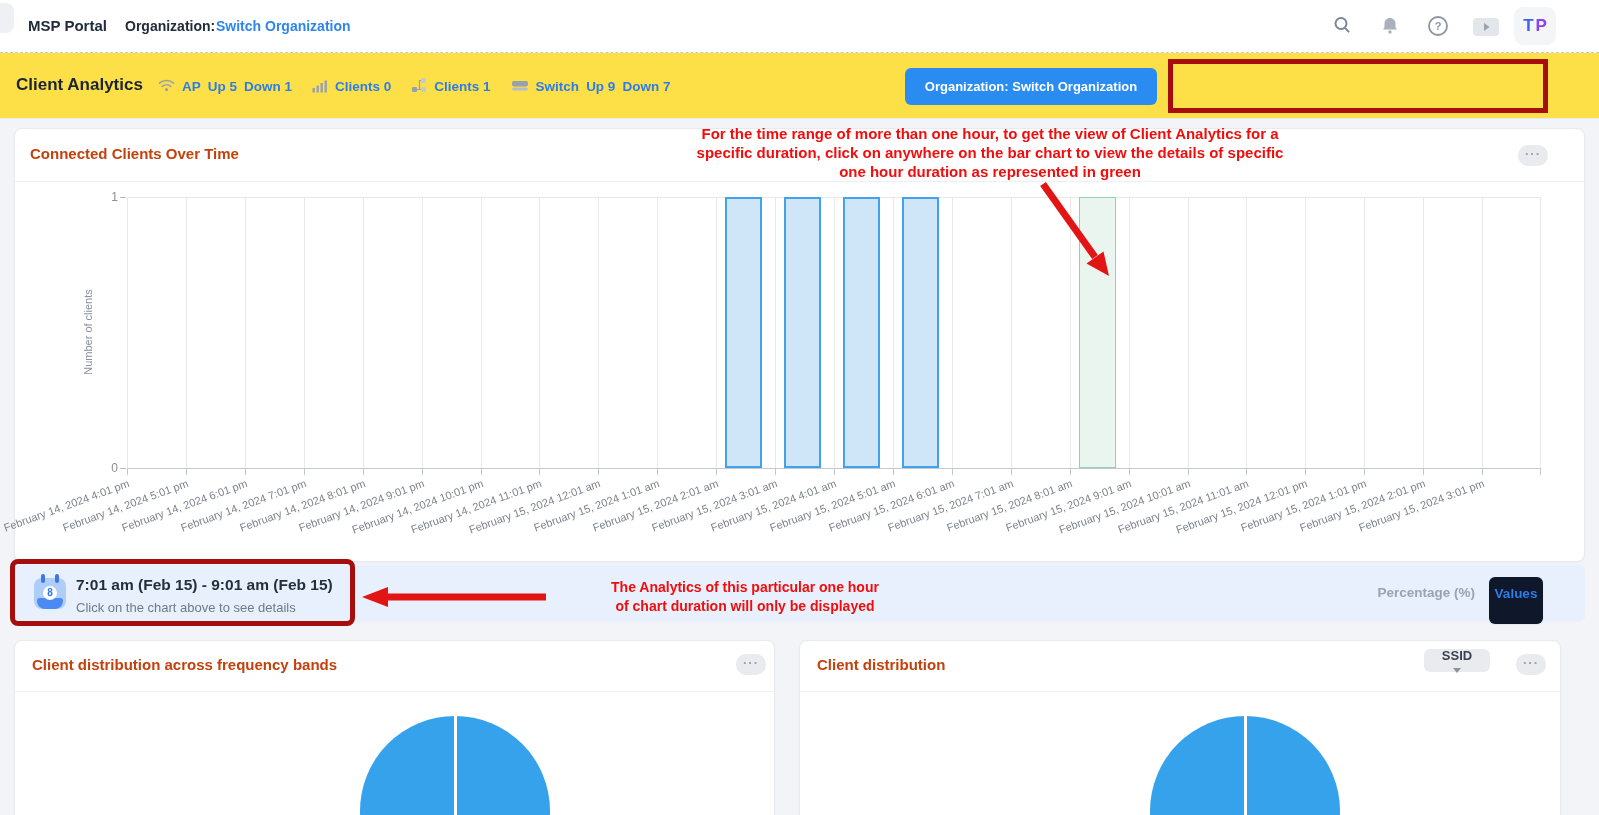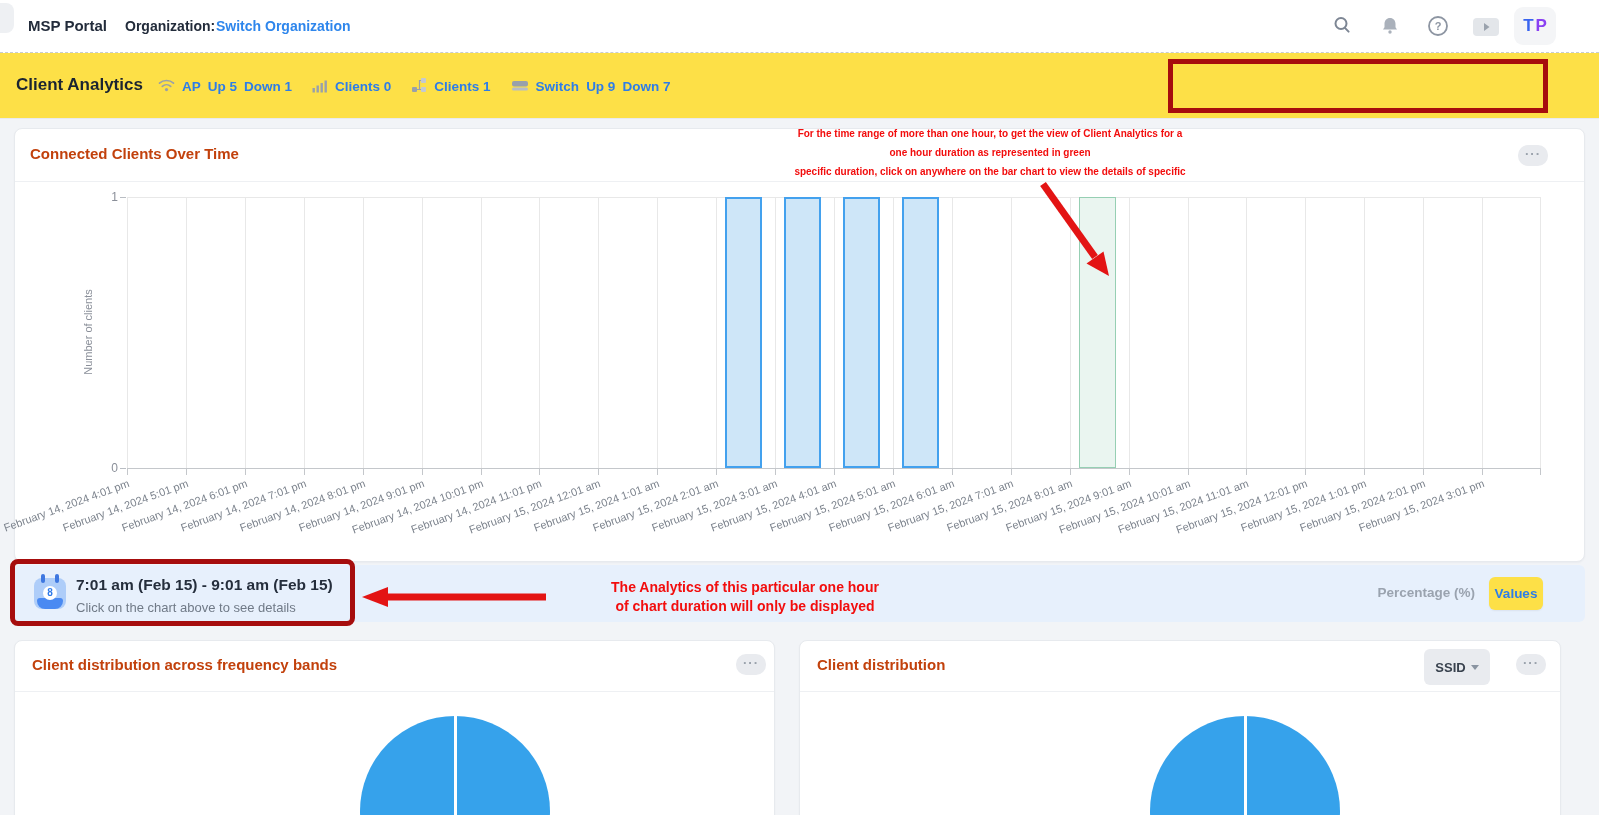--- a/index.html
+++ b/index.html
@@ -66,27 +66,27 @@
   .cal-body{position:absolute;top:4px;width:32px;height:31px;background:#aecdf9;border-radius:8px;}
   .cal-tab{position:absolute;top:0;width:4px;height:9px;background:#3e77e0;border-radius:2px;}
   .cal-bottom{position:absolute;top:24px;left:3px;width:26px;height:11px;background:#4a8af2;
               border-radius:4px 4px 11px 11px;}
   .cal-circle{position:absolute;left:9px;top:12px;width:14px;height:14px;background:#fff;border-radius:50%;
               font-size:10px;font-weight:700;color:#2f7ae8;text-align:center;line-height:14px;}
   .sel-range{position:absolute;left:76px;top:576px;font-size:15.5px;font-weight:700;color:#252e3c;}
   .sel-hint{position:absolute;left:76px;top:600px;font-size:13px;color:#707a87;}
   .pct-label{position:absolute;left:1330px;top:585px;width:145px;text-align:right;font-size:13.5px;
              font-weight:700;color:#9aa3af;cursor:pointer;}
-  .values-pill{position:absolute;left:1489px;top:577px;width:54px;height:33px;background:#fde047;border-radius:6px;
+  .values-pill{position:absolute;left:1489px;top:577px;width:54px;height:47px;background:#0f172a;border-radius:6px;
                font-size:13.5px;font-weight:700;color:#2d7de9;text-align:center;line-height:33px;cursor:pointer;
                box-shadow:0 1px 2px rgba(16,24,40,.06);}
   
-  .ssid-btn{position:absolute;left:1424px;top:649px;width:66px;height:36px;background:#e9ebef;border:none;
+  .ssid-btn{position:absolute;left:1424px;top:649px;width:66px;height:23px;background:#e9ebef;border:none;
             border-radius:6px;font-size:13px;font-weight:700;color:#39424e;cursor:pointer;
-            font-family:"Liberation Sans",sans-serif;display:flex;align-items:center;justify-content:center;gap:5px;}
+            font-family:"Liberation Sans",sans-serif;display:flex;align-items:center;justify-content:center;gap:5px;flex-direction:column;}
   .caret-down{width:0;height:0;border-left:4.5px solid transparent;border-right:4.5px solid transparent;
               border-top:5px solid #8a94a1;}
   .pie{position:absolute;width:190px;height:190px;border-radius:50%;}
   .pie-div{position:absolute;left:calc(50% - 1.5px);top:0;width:3px;height:50%;background:#fff;
            transform-origin:50% 100%;}
 </style>
 </head>
 <body>
 
 <div class="topbar">
@@ -164,20 +164,21 @@
       <svg width="18" height="14" viewBox="0 0 18 14">
           <rect x="1" y="3" width="16" height="5.5" rx="2" fill="#98a0ab"></rect>
           <rect x="1" y="9.5" width="16" height="3" rx="1.5" fill="#b6bcc6"></rect>
         </svg>
     </span>
     <span>Switch</span>
     <span>Up 9</span>
     <span>Down 7</span>
   </div>
 
+  <button class="org-btn">Organization: Switch Organization</button>
 </div>
 
 <div class="page-bg"></div>
 
 <div class="card" style="left:14px;top:128px;width:1571px;height:434px;">
   <div class="card-divider" style="left:0;top:52px;width:1569px;"></div>
 </div>
 <div class="card-title" style="left:30px;top:145px;">Connected Clients Over Time</div>
 <div class="menu-pill" style="left:1518px;top:145px;">···</div>
 
@@ -265,24 +266,24 @@
     <span style="right: 471px;">February 15, 2024 8:01 am</span>
     <span style="right: 412px;">February 15, 2024 9:01 am</span>
     <span style="right: 353px;">February 15, 2024 10:01 am</span>
     <span style="right: 295px;">February 15, 2024 11:01 am</span>
     <span style="right: 236px;">February 15, 2024 12:01 pm</span>
     <span style="right: 177px;">February 15, 2024 1:01 pm</span>
     <span style="right: 118px;">February 15, 2024 2:01 pm</span>
     <span style="right: 59px;">February 15, 2024 3:01 pm</span>
   </div>
 
-<div class="red-note" style="left:640px;top:124px;width:700px;font-size:10px;">
+<div class="red-note" style="left:640px;top:124px;width:700px;font-size:15px;">
   <div>For the time range of more than one hour, to get the view of Client Analytics for a</div>
+  <div>specific duration, click on anywhere on the bar chart to view the details of specific</div>
   <div>one hour duration as represented in green</div>
-  <div>specific duration, click on anywhere on the bar chart to view the details of specific</div>
 </div>
 
 <svg class="anno-svg" style="left:1025px;top:180px;" width="95" height="100" viewBox="0 0 95 100">
   <line x1="18" y1="4" x2="70" y2="77" stroke="#e31414" stroke-width="7"></line>
   <polygon points="84,96 78.5,71.5 61.5,83.5" fill="#e31414"></polygon>
 </svg>
 
 <div class="info-bar"></div>
 <div class="cal">
   <div class="cal-body"></div>

